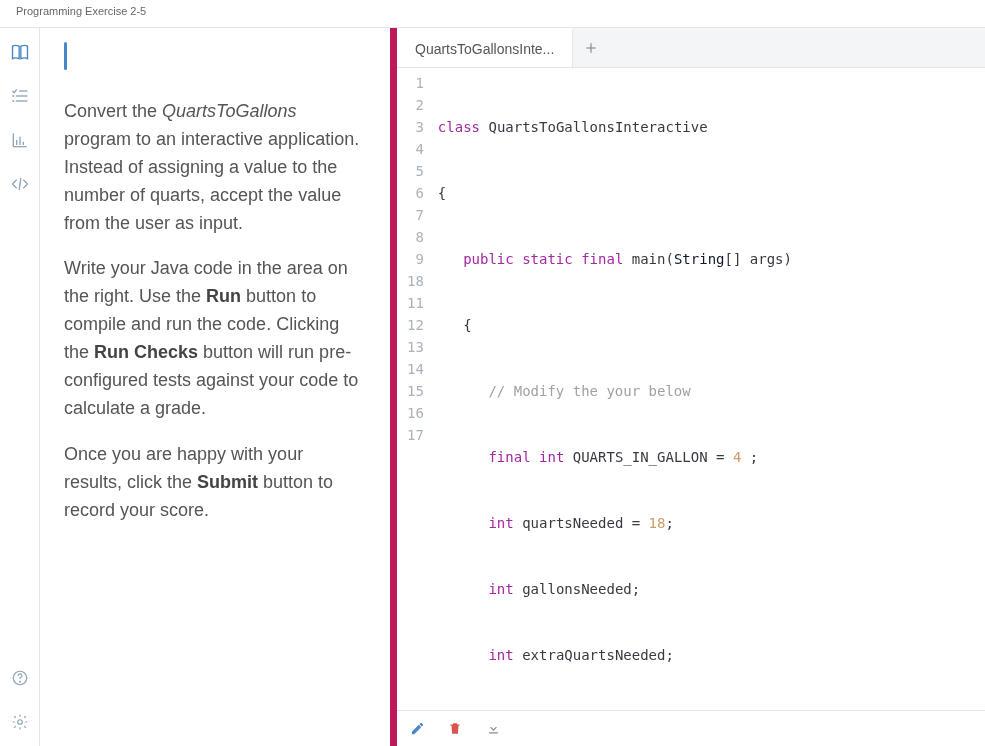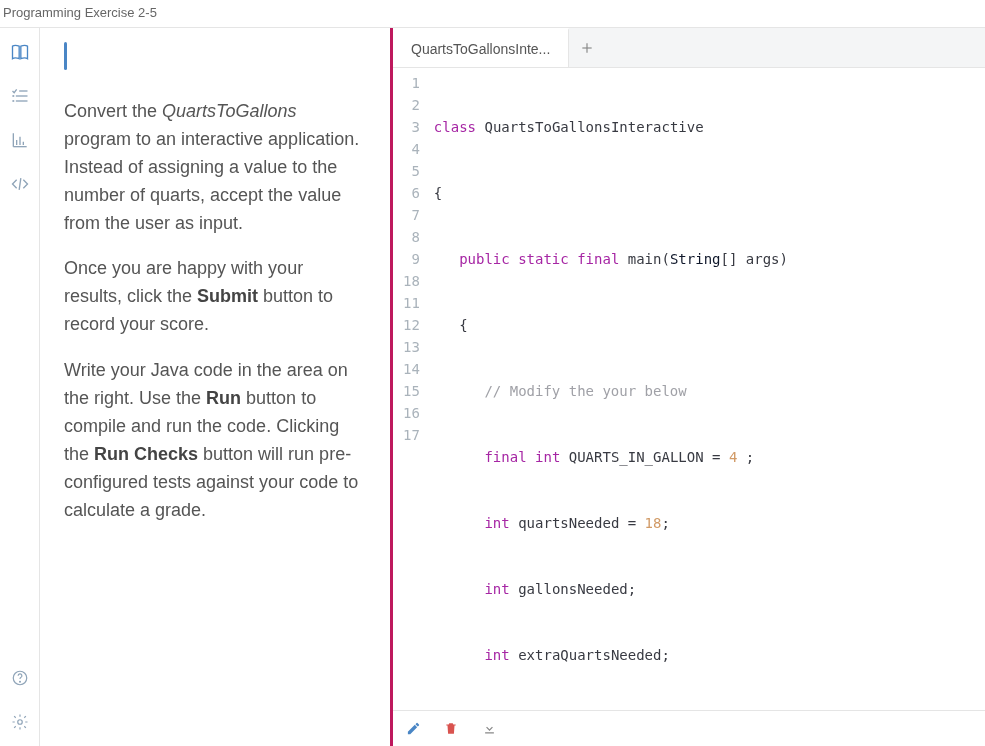--- a/index.html
+++ b/index.html
@@ -1,31 +1,31 @@
 <!DOCTYPE html>
 <html><head>
 <meta charset="utf-8">
 <style>
   * { box-sizing: border-box; margin: 0; padding: 0; }
   html, body { width: 985px; height: 746px; font-family: -apple-system, "Helvetica Neue", Arial, sans-serif; color: #444; background: #fff; overflow: hidden; }
-  .titlebar { height: 28px; padding: 5px 3px; font-size: 13px; color: #666; border-bottom: 1px solid #e5e5e5; }
+  .titlebar { height: 28px; padding: 5px 16px; font-size: 11px; color: #666; border-bottom: 1px solid #e5e5e5; }
   .main { display: flex; height: calc(100% - 28px); }
   .sidebar { width: 40px; border-right: 1px solid #e5e5e5; display: flex; flex-direction: column; align-items: center; padding-top: 14px; gap: 24px; }
   .sidebar .spacer { flex: 1; }
   .sidebar .icon { width: 20px; height: 20px; color: #8fa4b8; cursor: pointer; display:flex; align-items:center; justify-content:center; }
   .sidebar .icon.active { color: #4a86c5; }
   .left-panel { width: 350px; padding: 14px 24px 20px 24px; overflow-y: auto; }
   .left-panel .left-header { display:flex; align-items:center; margin-bottom: 28px; }
   .left-panel .left-header .bar { width: 3px; height: 28px; background:#4a86c5; margin-right: 18px; border-radius:2px;}
   .left-panel h1 { font-size: 26px; font-weight: 700; color: #333; }
   .left-panel p { font-size: 18px; line-height: 1.55; color: #555; margin-bottom: 18px; }
   .left-panel h2 { font-size: 20px; font-weight: 700; color: #333; margin: 12px 0 16px 0; }
   .left-panel em { font-style: italic; }
   .left-panel strong { font-weight: 700; color:#444;}
-  .right-panel { flex: 1; display: flex; flex-direction: column; border-left: 3px solid #be185d; }
+  .right-panel { flex: 1; display: flex; flex-direction: column; border-left: 7px solid #be185d; }
   .tabs { display: flex; align-items: center; height: 40px; background: #f4f5f6; border-bottom: 1px solid #e5e5e5; }
   .tab { height: 100%; display:flex; align-items:center; padding: 0 18px; font-size: 14px; color: #555; background: #fff; border-right: 1px solid #e5e5e5; border-top: 2px solid transparent; cursor:pointer; }
   .tab-add { width: 36px; display:flex; align-items:center; justify-content:center; color:#888; font-size:20px; cursor:pointer; }
   .editor { flex: 1; display: flex; font-family: "Menlo","Consolas",monospace; font-size: 14px; line-height: 22px; overflow:auto; background:#fff;}
   .gutter { text-align: right; color: #aab3bb; padding: 4px 8px 4px 10px; user-select:none; background:#fff;}
   .gutter div { height:22px; }
   .code { padding: 4px 0 4px 6px; white-space: pre; color:#5c6370;}
   .code div { height:22px; }
   .tok-kw { color: #a626a4; }
   .tok-num { color: #d19a66; }
@@ -94,24 +94,24 @@
   </div>
 
   <div class="left-panel">
     <div class="left-header">
       <div class="bar"></div>
     </div>
     <p>
       <span>Convert the </span><em>QuartsToGallons</em><span> program to an interactive application. Instead of assigning a value to the number of quarts, accept the value from the user as input.</span>
     </p>
     <p>
-      <span>Once you are happy with your results, click the </span><strong>Submit</strong><span> button to record your score.</span>
+      <span>Write your Java code in the area on the right. Use the </span><strong>Run</strong><span> button to compile and run the code. Clicking the </span><strong>Run Checks</strong><span> button will run pre-configured tests against your code to calculate a grade.</span>
     </p>
     <p>
-      <span>Write your Java code in the area on the right. Use the </span><strong>Run</strong><span> button to compile and run the code. Clicking the </span><strong>Run Checks</strong><span> button will run pre-configured tests against your code to calculate a grade.</span>
+      <span>Once you are happy with your results, click the </span><strong>Submit</strong><span> button to record your score.</span>
     </p>
   </div>
 
   <div class="right-panel">
     <div class="tabs">
       <div class="tab">QuartsToGallonsInte...</div>
       <div class="tab-add">
         <svg width="14" height="14" viewBox="0 0 24 24" stroke="currentColor" stroke-width="2">
             <line x1="12" y1="4" x2="12" y2="20"></line>
             <line x1="4" y1="12" x2="20" y2="12"></line>

